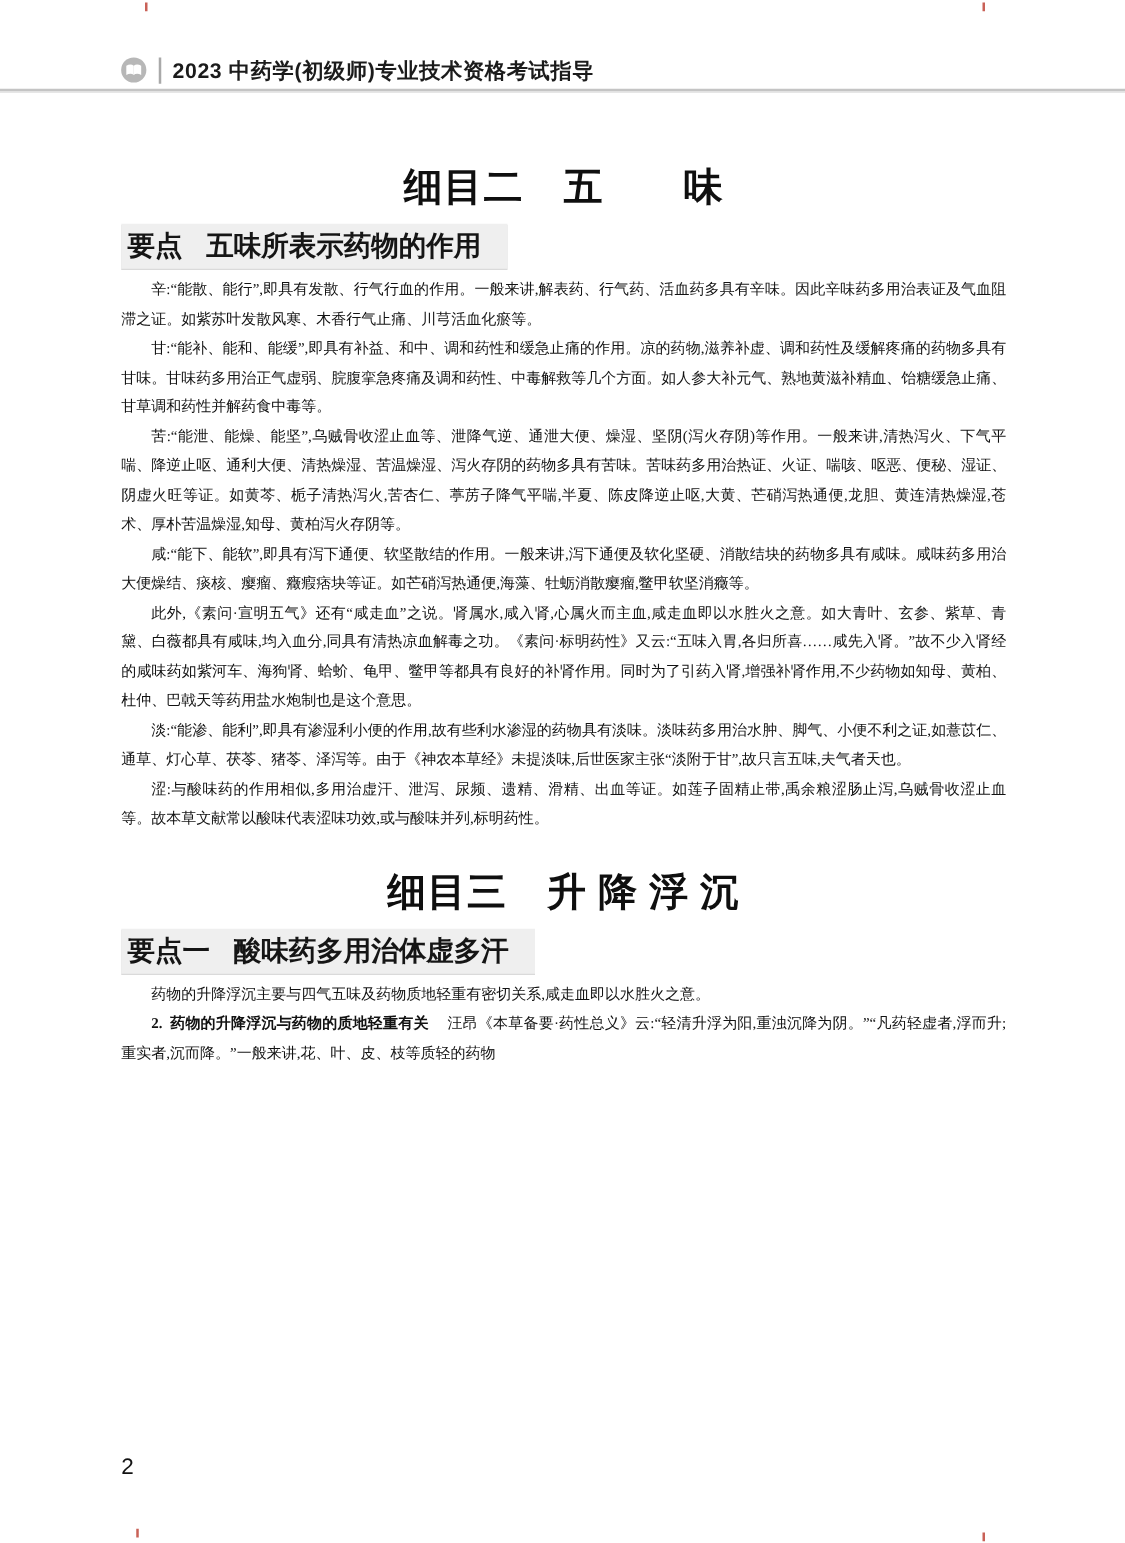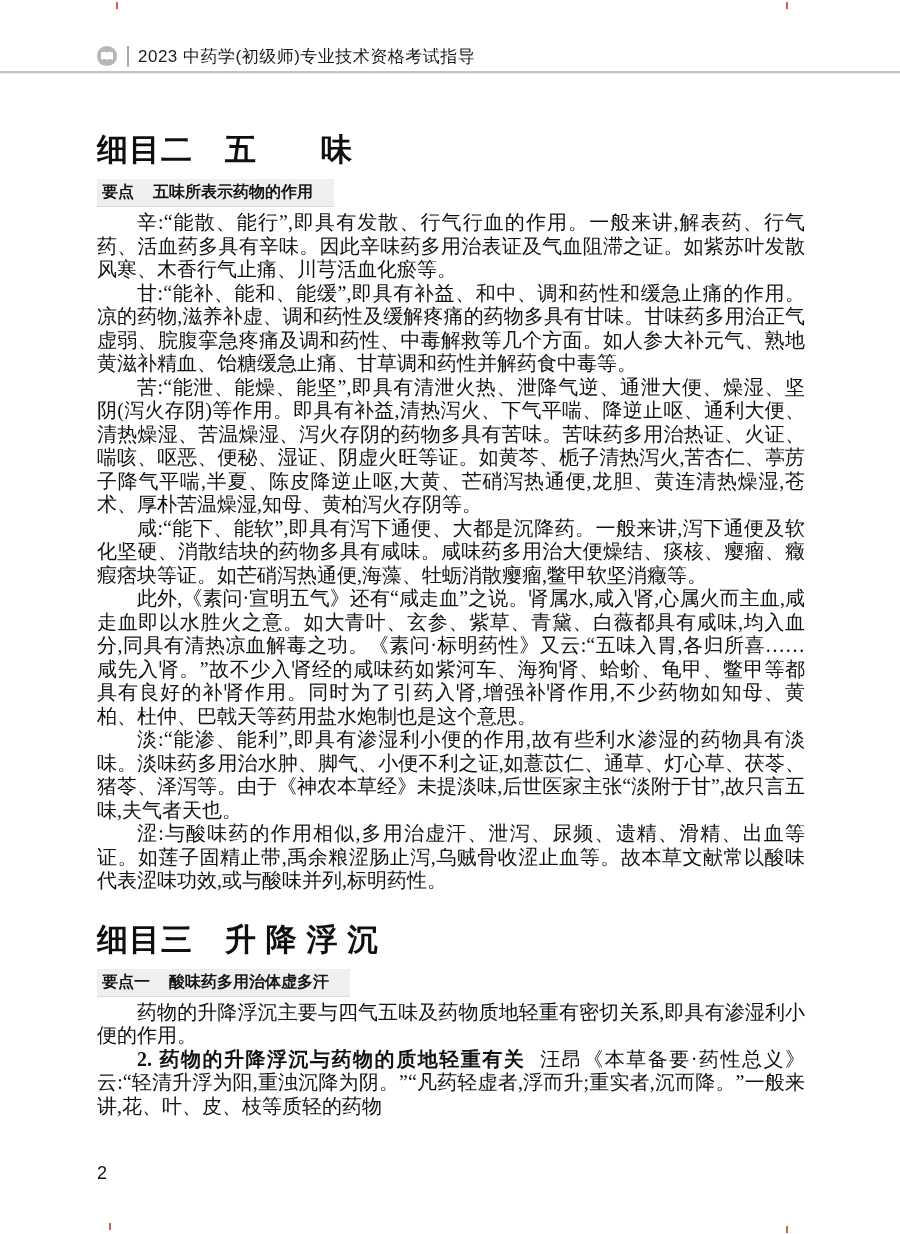--- a/index.html
+++ b/index.html
@@ -15,54 +15,54 @@
 
   
   .page-header {
     position: absolute; top: 43px; left: 96px;
     display: flex; align-items: center; gap: 9px; height: 26px;
   }
   .logo { width: 22px; height: 22px; display: block; }
   .hsep { width: 2px; height: 21px; background: #a9a9a9; }
   .book-title {
     font-family: "Liberation Sans", "DejaVu Sans", sans-serif;
-    font-weight: 400; font-size: 17px; color: #1b1b1b; letter-spacing: 0.5px;
+    font-weight: 700; font-size: 17px; color: #1b1b1b; letter-spacing: 0.5px;
     white-space: nowrap;
   }
   .header-rule {
     position: absolute; top: 71px; left: 0; width: 900px; height: 2px;
     background: #c4c4c4; border-bottom: 1px solid #ebebeb;
   }
 
   
   .content { position: absolute; left: 97px; top: 74px; width: 708px; }
 
   .chapter-title {
-    font-size: 31px; font-weight: 700; text-align: left;
+    font-size: 31px; font-weight: 700; text-align: center;
     margin: 56px 0 0 0; line-height: 40px; color: #0f0f0f;
     font-family: "Liberation Serif", "DejaVu Serif", serif;
     letter-spacing: 1px;
   }
   .chapter-title.second { margin-top: 27px; }
 
   .keypoint {
     display: block; width: max-content; max-width: 100%;
     margin-top: 9px;
     background: #efefef;
     box-shadow: 0 1px 0 #dadada;
     padding: 3px 21px 3px 5px;
     font-family: "Liberation Sans", "DejaVu Sans", sans-serif;
-    font-weight: 700; font-size: 16px; color: #151515;
+    font-weight: 700; font-size: 22px; color: #151515;
     text-indent: 0;
   }
   .kp-label { margin-right: 19px; }
 
   .body-para {
     margin: 0;
-    font-size: 20px; line-height: 23.5px;
+    font-size: 12px; line-height: 23.5px;
     text-align: justify; text-justify: inter-ideograph;
     text-indent: 2em; color: #121212;
   }
   .keypoint + .body-para { margin-top: 5px; }
 
   .item-num { font-weight: 700; margin-right: 6px; }
   .item-title {
     font-family: "Liberation Sans", "DejaVu Sans", sans-serif;
     font-weight: 700; margin-right: 15px;
   }
@@ -106,33 +106,33 @@
   <main class="content">
 
     <h1 class="chapter-title">细目二　五　　味</h1>
 
     <div class="keypoint">
       <span class="kp-label">要点</span><span class="kp-text">五味所表示药物的作用</span>
     </div>
 
     <p class="body-para">辛:“能散、能行”,即具有发散、行气行血的作用。一般来讲,解表药、行气药、活血药多具有辛味。因此辛味药多用治表证及气血阻滞之证。如紫苏叶发散风寒、木香行气止痛、川芎活血化瘀等。</p>
     <p class="body-para">甘:“能补、能和、能缓”,即具有补益、和中、调和药性和缓急止痛的作用。凉的药物,滋养补虚、调和药性及缓解疼痛的药物多具有甘味。甘味药多用治正气虚弱、脘腹挛急疼痛及调和药性、中毒解救等几个方面。如人参大补元气、熟地黄滋补精血、饴糖缓急止痛、甘草调和药性并解药食中毒等。</p>
-    <p class="body-para">苦:“能泄、能燥、能坚”,即具有清泄火热、泄降气逆、通泄大便、燥湿、坚阴(泻火存阴)等作用。即具有补益,清热泻火、下气平喘、降逆止呕、通利大便、清热燥湿、苦温燥湿、泻火存阴的药物多具有苦味。苦味药多用治热证、火证、喘咳、呕恶、便秘、湿证、阴虚火旺等证。如黄芩、栀子清热泻火,苦杏仁、葶苈子降气平喘,半夏、陈皮降逆止呕,大黄、芒硝泻热通便,龙胆、黄连清热燥湿,苍术、厚朴苦温燥湿,知母、黄柏泻火存阴等。</p>
-    <p class="body-para">咸:“能下、能软”,即具有泻下通便、大都是沉降药。一般来讲,泻下通便及软化坚硬、消散结块的药物多具有咸味。咸味药多用治大便燥结、痰核、瘿瘤、癥瘕痞块等证。如芒硝泻热通便,海藻、牡蛎消散瘿瘤,鳖甲软坚消癥等。</p>
+    <p class="body-para">苦:“能泄、能燥、能坚”,乌贼骨收涩止血等、泄降气逆、通泄大便、燥湿、坚阴(泻火存阴)等作用。一般来讲,清热泻火、下气平喘、降逆止呕、通利大便、清热燥湿、苦温燥湿、泻火存阴的药物多具有苦味。苦味药多用治热证、火证、喘咳、呕恶、便秘、湿证、阴虚火旺等证。如黄芩、栀子清热泻火,苦杏仁、葶苈子降气平喘,半夏、陈皮降逆止呕,大黄、芒硝泻热通便,龙胆、黄连清热燥湿,苍术、厚朴苦温燥湿,知母、黄柏泻火存阴等。</p>
+    <p class="body-para">咸:“能下、能软”,即具有泻下通便、软坚散结的作用。一般来讲,泻下通便及软化坚硬、消散结块的药物多具有咸味。咸味药多用治大便燥结、痰核、瘿瘤、癥瘕痞块等证。如芒硝泻热通便,海藻、牡蛎消散瘿瘤,鳖甲软坚消癥等。</p>
     <p class="body-para">此外,《素问·宣明五气》还有“咸走血”之说。肾属水,咸入肾,心属火而主血,咸走血即以水胜火之意。如大青叶、玄参、紫草、青黛、白薇都具有咸味,均入血分,同具有清热凉血解毒之功。《素问·标明药性》又云:“五味入胃,各归所喜……咸先入肾。”故不少入肾经的咸味药如紫河车、海狗肾、蛤蚧、龟甲、鳖甲等都具有良好的补肾作用。同时为了引药入肾,增强补肾作用,不少药物如知母、黄柏、杜仲、巴戟天等药用盐水炮制也是这个意思。</p>
     <p class="body-para">淡:“能渗、能利”,即具有渗湿利小便的作用,故有些利水渗湿的药物具有淡味。淡味药多用治水肿、脚气、小便不利之证,如薏苡仁、通草、灯心草、茯苓、猪苓、泽泻等。由于《神农本草经》未提淡味,后世医家主张“淡附于甘”,故只言五味,夫气者天也。</p>
     <p class="body-para">涩:与酸味药的作用相似,多用治虚汗、泄泻、尿频、遗精、滑精、出血等证。如莲子固精止带,禹余粮涩肠止泻,乌贼骨收涩止血等。故本草文献常以酸味代表涩味功效,或与酸味并列,标明药性。</p>
 
     <h1 class="chapter-title second">细目三　升 降 浮 沉</h1>
 
     <div class="keypoint">
       <span class="kp-label">要点一</span><span class="kp-text">酸味药多用治体虚多汗</span>
     </div>
 
-    <p class="body-para">药物的升降浮沉主要与四气五味及药物质地轻重有密切关系,即具有渗湿利小便的作用。</p>
+    <p class="body-para">药物的升降浮沉主要与四气五味及药物质地轻重有密切关系,咸走血即以水胜火之意。</p>
 
 
     <p class="body-para">
       <span class="item-num">2.</span><span class="item-title">药物的升降浮沉与药物的质地轻重有关</span><span class="item-text">汪昂《本草备要·药性总义》云:“轻清升浮为阳,重浊沉降为阴。”“凡药轻虚者,浮而升;重实者,沉而降。”一般来讲,花、叶、皮、枝等质轻的药物</span>
     </p>
 
   </main>
 
   <div class="page-number">2</div>
 

